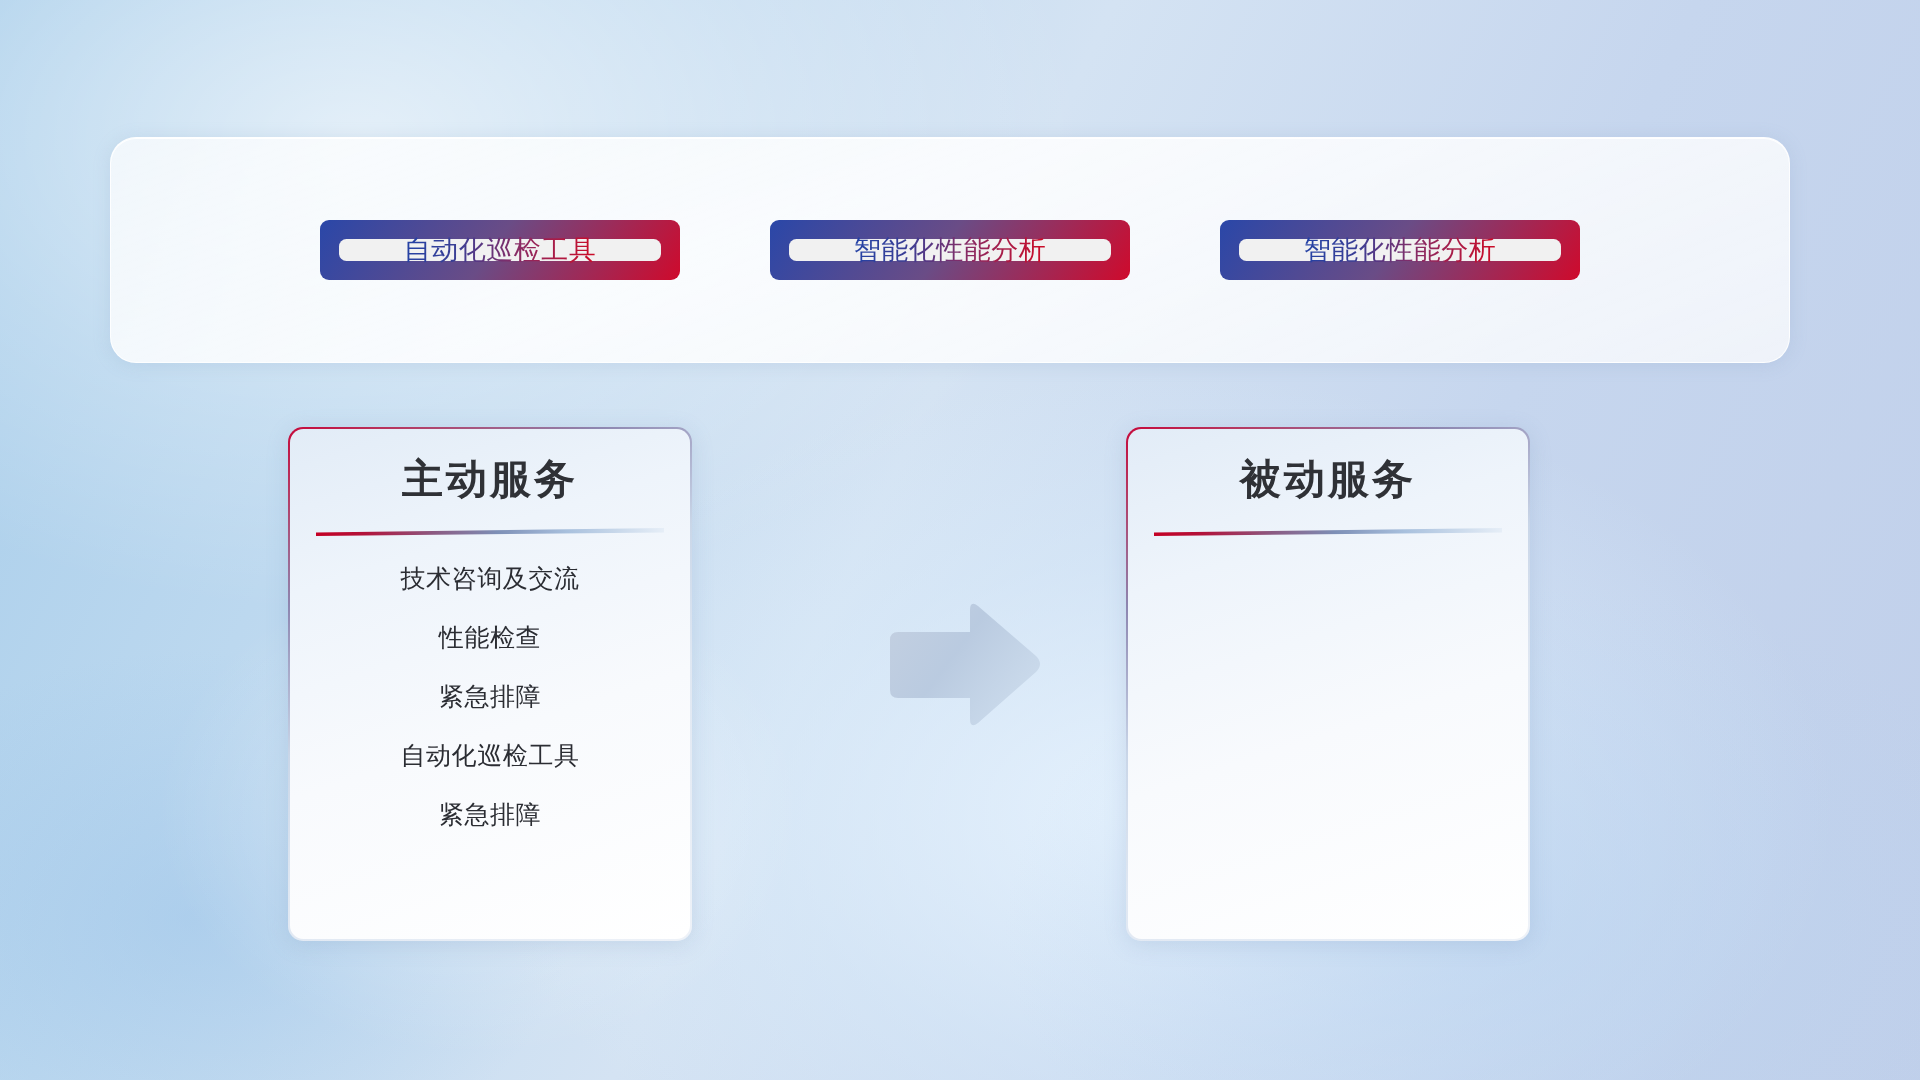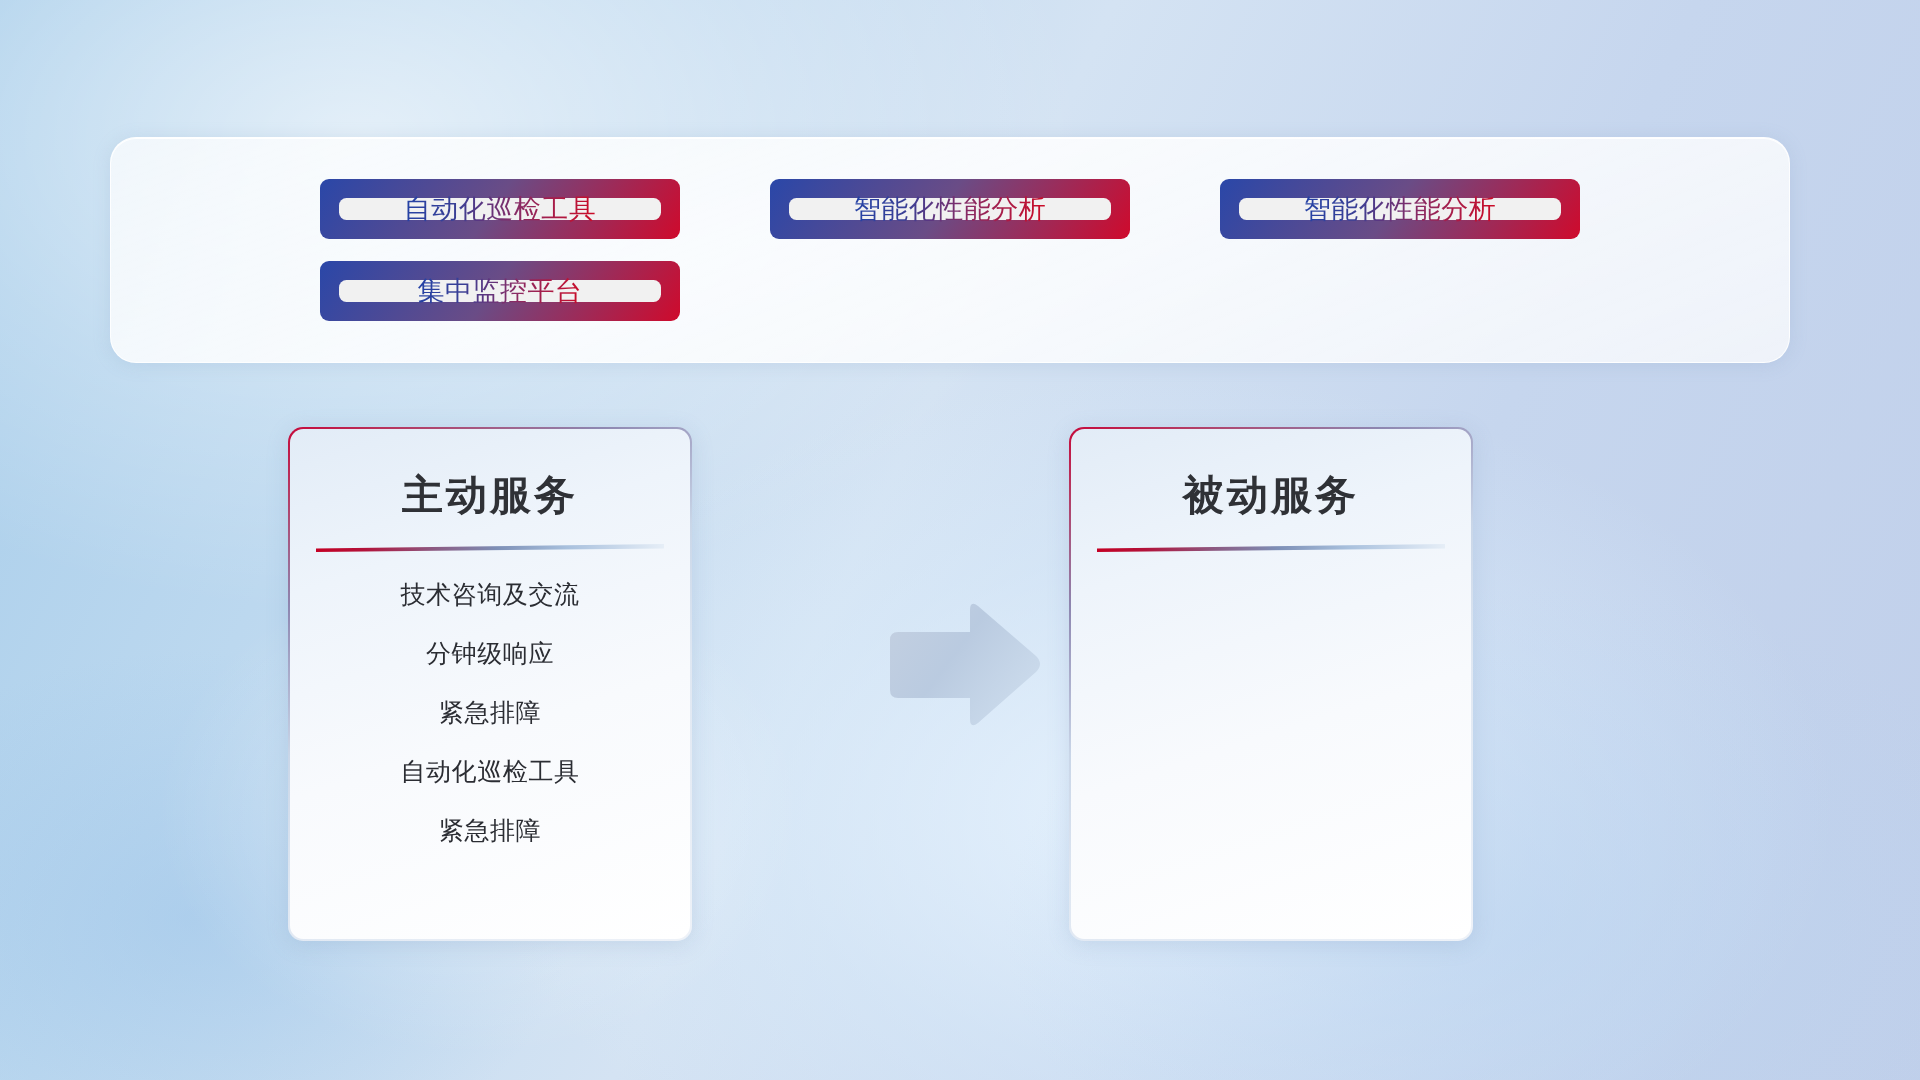--- a/index.html
+++ b/index.html
@@ -73,26 +73,26 @@
 
   
   .card{
     position:absolute;top:427px;width:404px;height:514px;
     border-radius:15px;
     background:linear-gradient(150deg,#c6093a 0%,#b53a63 9%,#8d86b0 24%,#c9d6e8 44%,#dfe7f2 62%,#eef2f8 100%);
     padding:1.7px;box-sizing:border-box;
     box-shadow:0 4px 22px rgba(110,140,180,.20);
   }
   #card-active{left:288px;}
-  #card-passive{left:1069px;}
+  #card-passive{left:1126px;}
   .card-inner{
     width:100%;height:100%;border-radius:13.5px;
     background:linear-gradient(162deg,#e2ecf7 0%,#eef4fb 26%,#f8fafd 58%,#ffffff 100%);
     box-sizing:border-box;
-    padding:46px 26px 26px;
+    padding:30px 26px 26px;
     display:flex;flex-direction:column;align-items:center;
     overflow:hidden;
   }
   .card-title{
     font-size:41px;font-weight:700;color:#2f3136;letter-spacing:3px;
     line-height:1;margin:0;white-space:nowrap;
   }
   .card-divider{
     margin-top:28px;width:348px;height:8px;position:relative;
   }
@@ -141,25 +141,20 @@
       </div>
     </div>
 
     <div class="tag">
       <div class="tag-inner">
         <span class="tag-label">智能化性能分析</span>
       </div>
     </div>
 
 
-    <div class="tag">
-      <div class="tag-inner">
-        <span class="tag-label">集中监控平台</span>
-      </div>
-    </div>
 
   </div>
 </div>
 
 <div class="card" id="card-active">
   <div class="card-inner">
     <h2 class="card-title">主动服务</h2>
 
     <div class="card-divider">
       <svg width="348" height="8" viewBox="0 0 348 8" xmlns="http://www.w3.org/2000/svg">
@@ -172,21 +167,21 @@
             <stop offset="0.72" stop-color="#a8c0dd"></stop>
             <stop offset="1" stop-color="#e6eef7"></stop>
           </linearGradient>
         </defs>
         <path d="M0 4.4 L348 0 L348 4.6 L0 8 Z" fill="url(#divg-a)"></path>
       </svg>
     </div>
 
     <div class="card-list">
       <p class="card-item">技术咨询及交流</p>
-      <p class="card-item">分钟级响应</p>
+      <p class="card-item">性能检查</p>
       <p class="card-item">紧急排障</p>
       <p class="card-item">自动化巡检工具</p>
       <p class="card-item">紧急排障</p>
     </div>
   </div>
 </div>
 
 <div id="flow-arrow">
   <svg viewBox="0 0 160 134" xmlns="http://www.w3.org/2000/svg">
     <defs>

